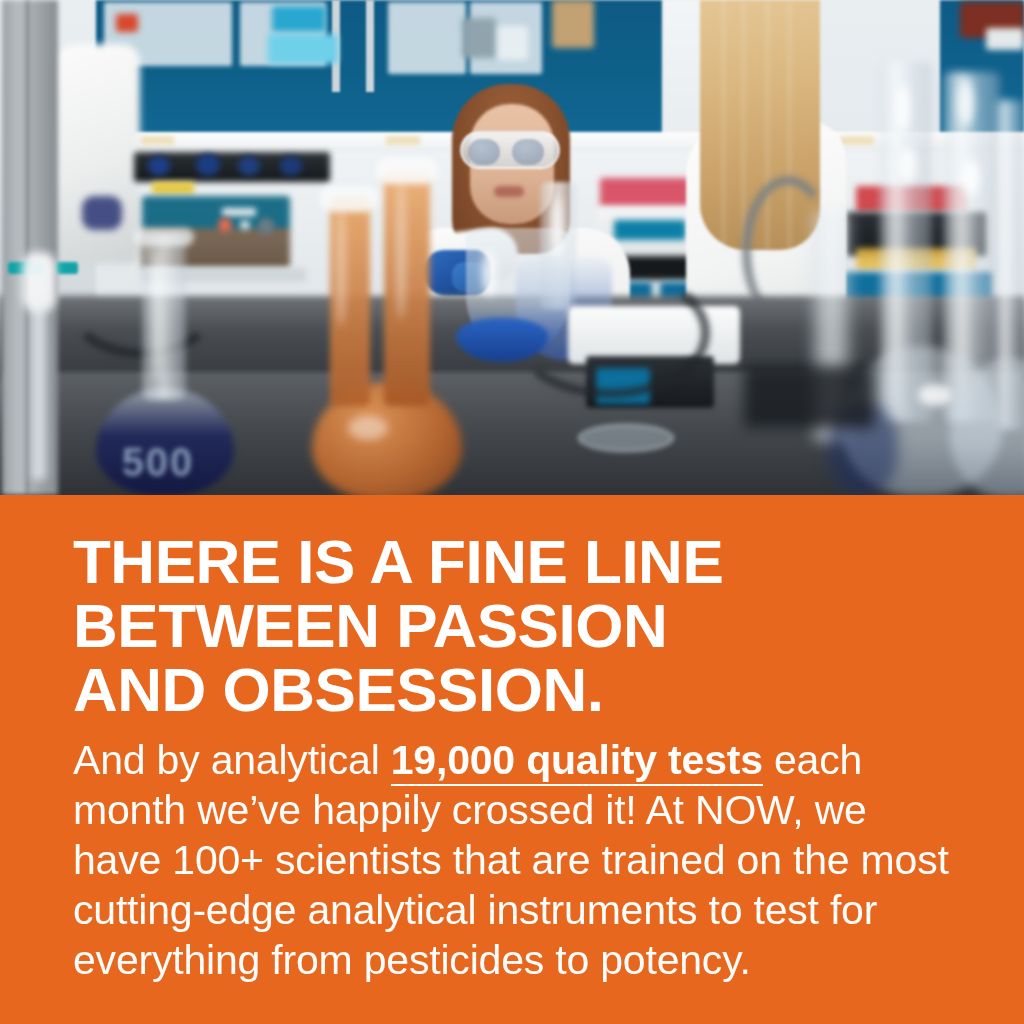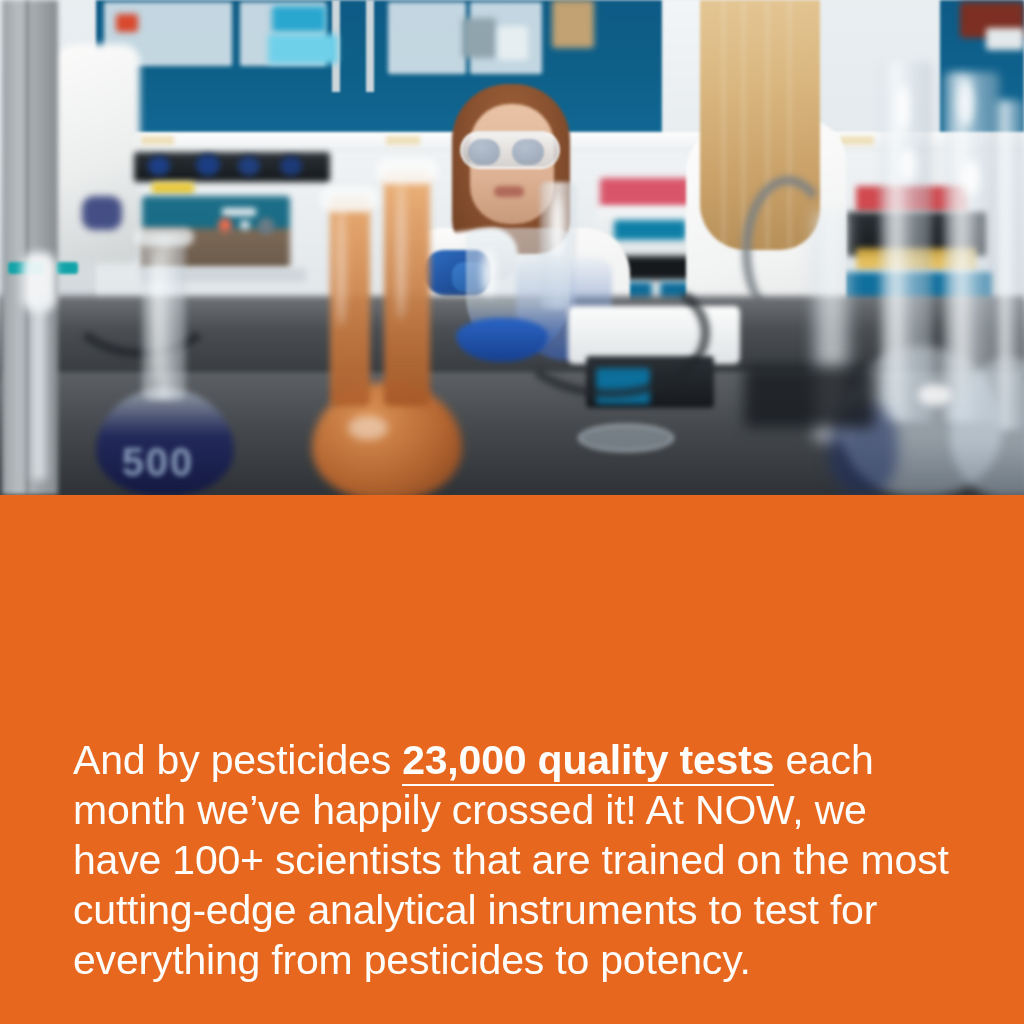--- a/index.html
+++ b/index.html
@@ -476,18 +476,21 @@
     <div class="highlight" style="left:918px; top:384px; width:34px; height:22px;"></div>
     <div class="fg-heavy" style="left:812px; top:212px; width:40px; height:230px; background:linear-gradient(90deg,rgba(200,212,222,.42),rgba(244,248,250,.72),rgba(190,202,212,.36)); border-radius:6px;"></div>
     <div class="fg-heavy" style="left:828px; top:404px; width:70px; height:92px; background:rgba(30,46,96,.55); border-radius:40% 40% 46% 46%;"></div>
 
     <div class="fg-heavy" style="left:744px; top:366px; width:130px; height:62px; background:rgba(22,26,30,.82); border-radius:4px;"></div>
 
   </div>
 
   <div class="panel" style="background: rgb(232, 103, 31);"></div>
 
+  <h1 class="headline">THERE IS A FINE LINE
+BETWEEN PASSION
+AND OBSESSION.</h1>
 
   <p class="body-copy">
-    <span>And by pesticides </span><b>23,000 quality tests</b><span> each month we’ve happily crossed it! At NOW, we have 100+ scientists that are trained on the most cutting-edge analytical instruments to test for everything from pesticides to potency.</span>
+    <span>And by analytical </span><b>19,000 quality tests</b><span> each month we’ve happily crossed it! At NOW, we have 100+ scientists that are trained on the most cutting-edge analytical instruments to test for everything from pesticides to potency.</span>
   </p>
 
 </div>
 
 </body></html>

